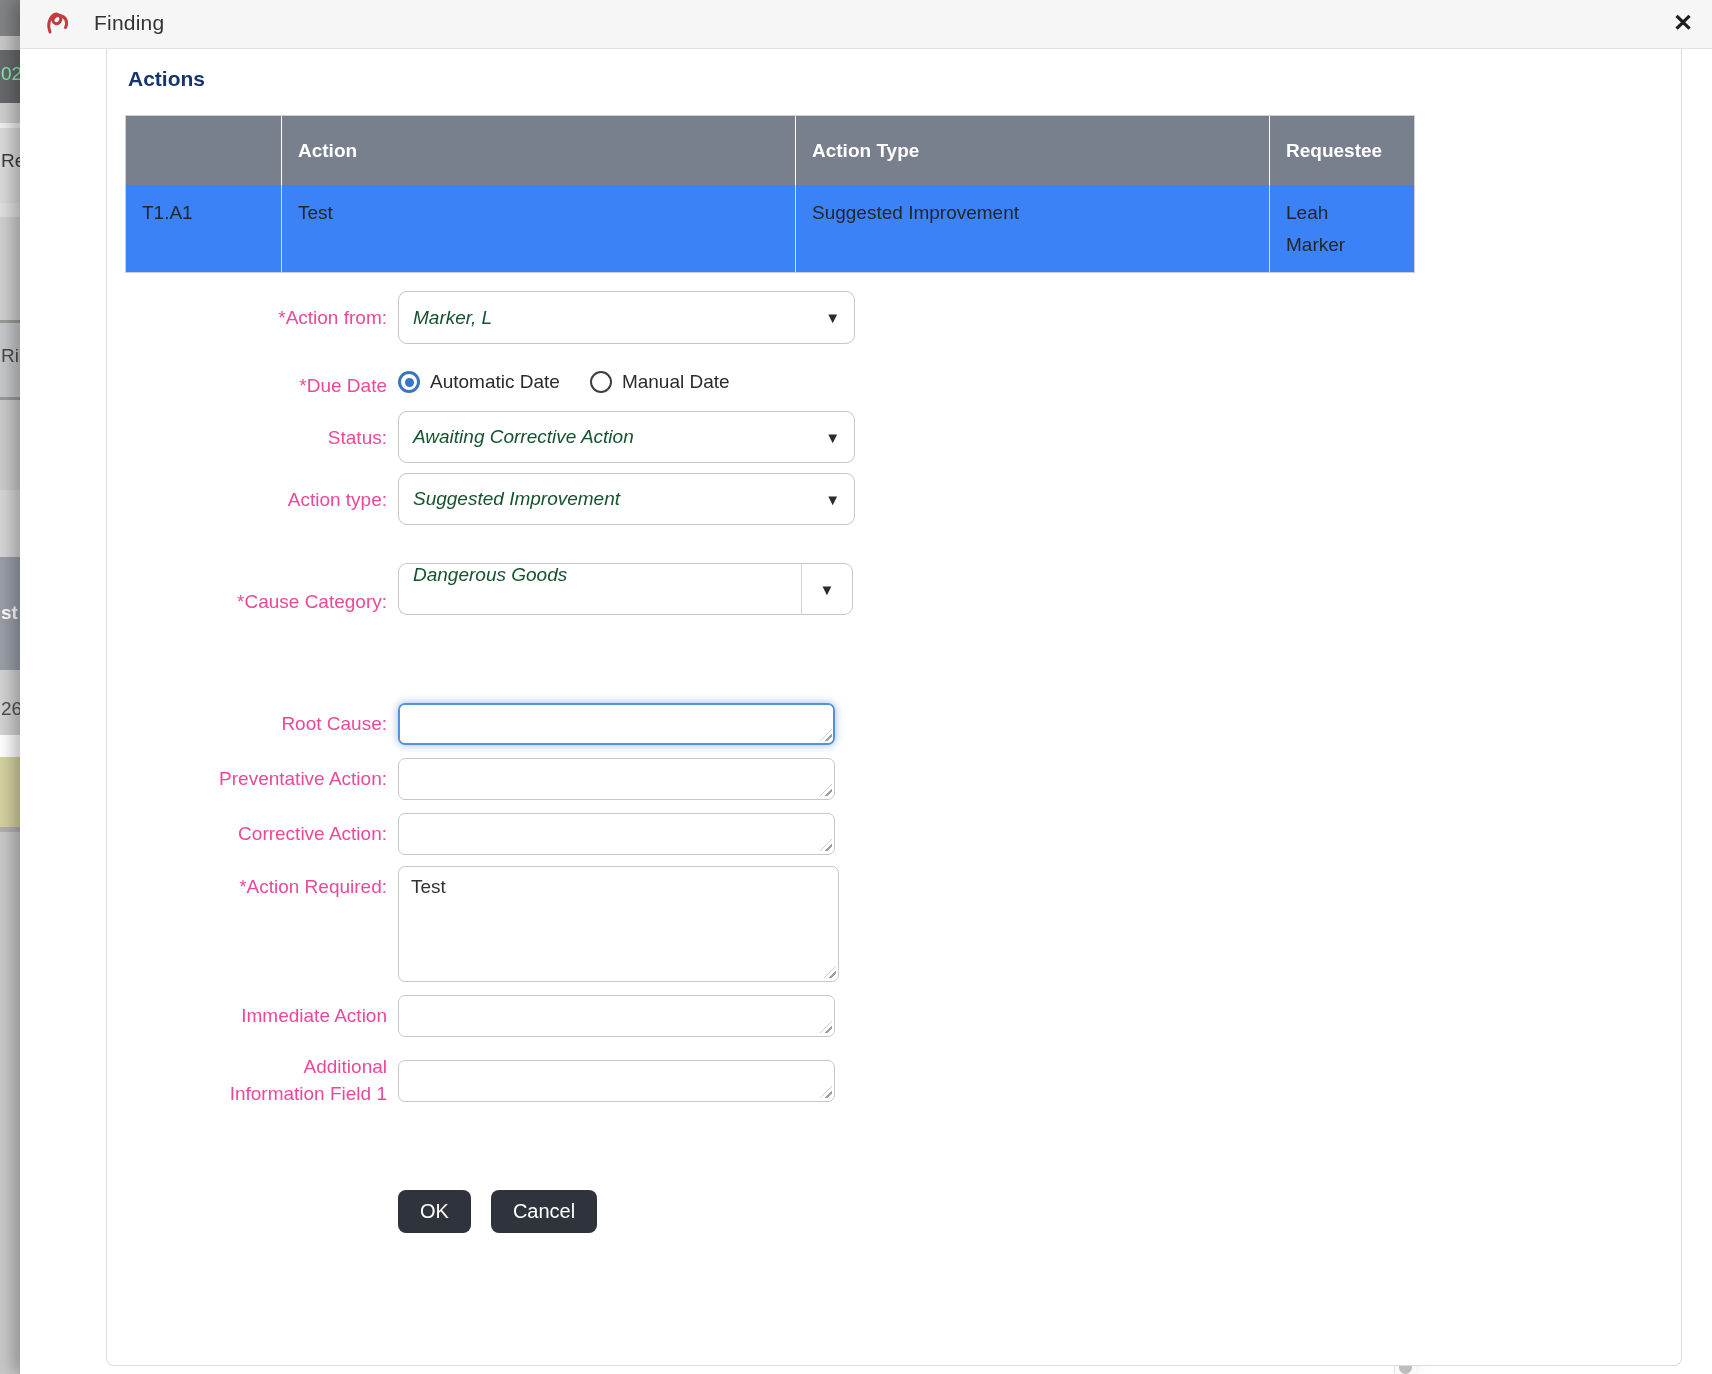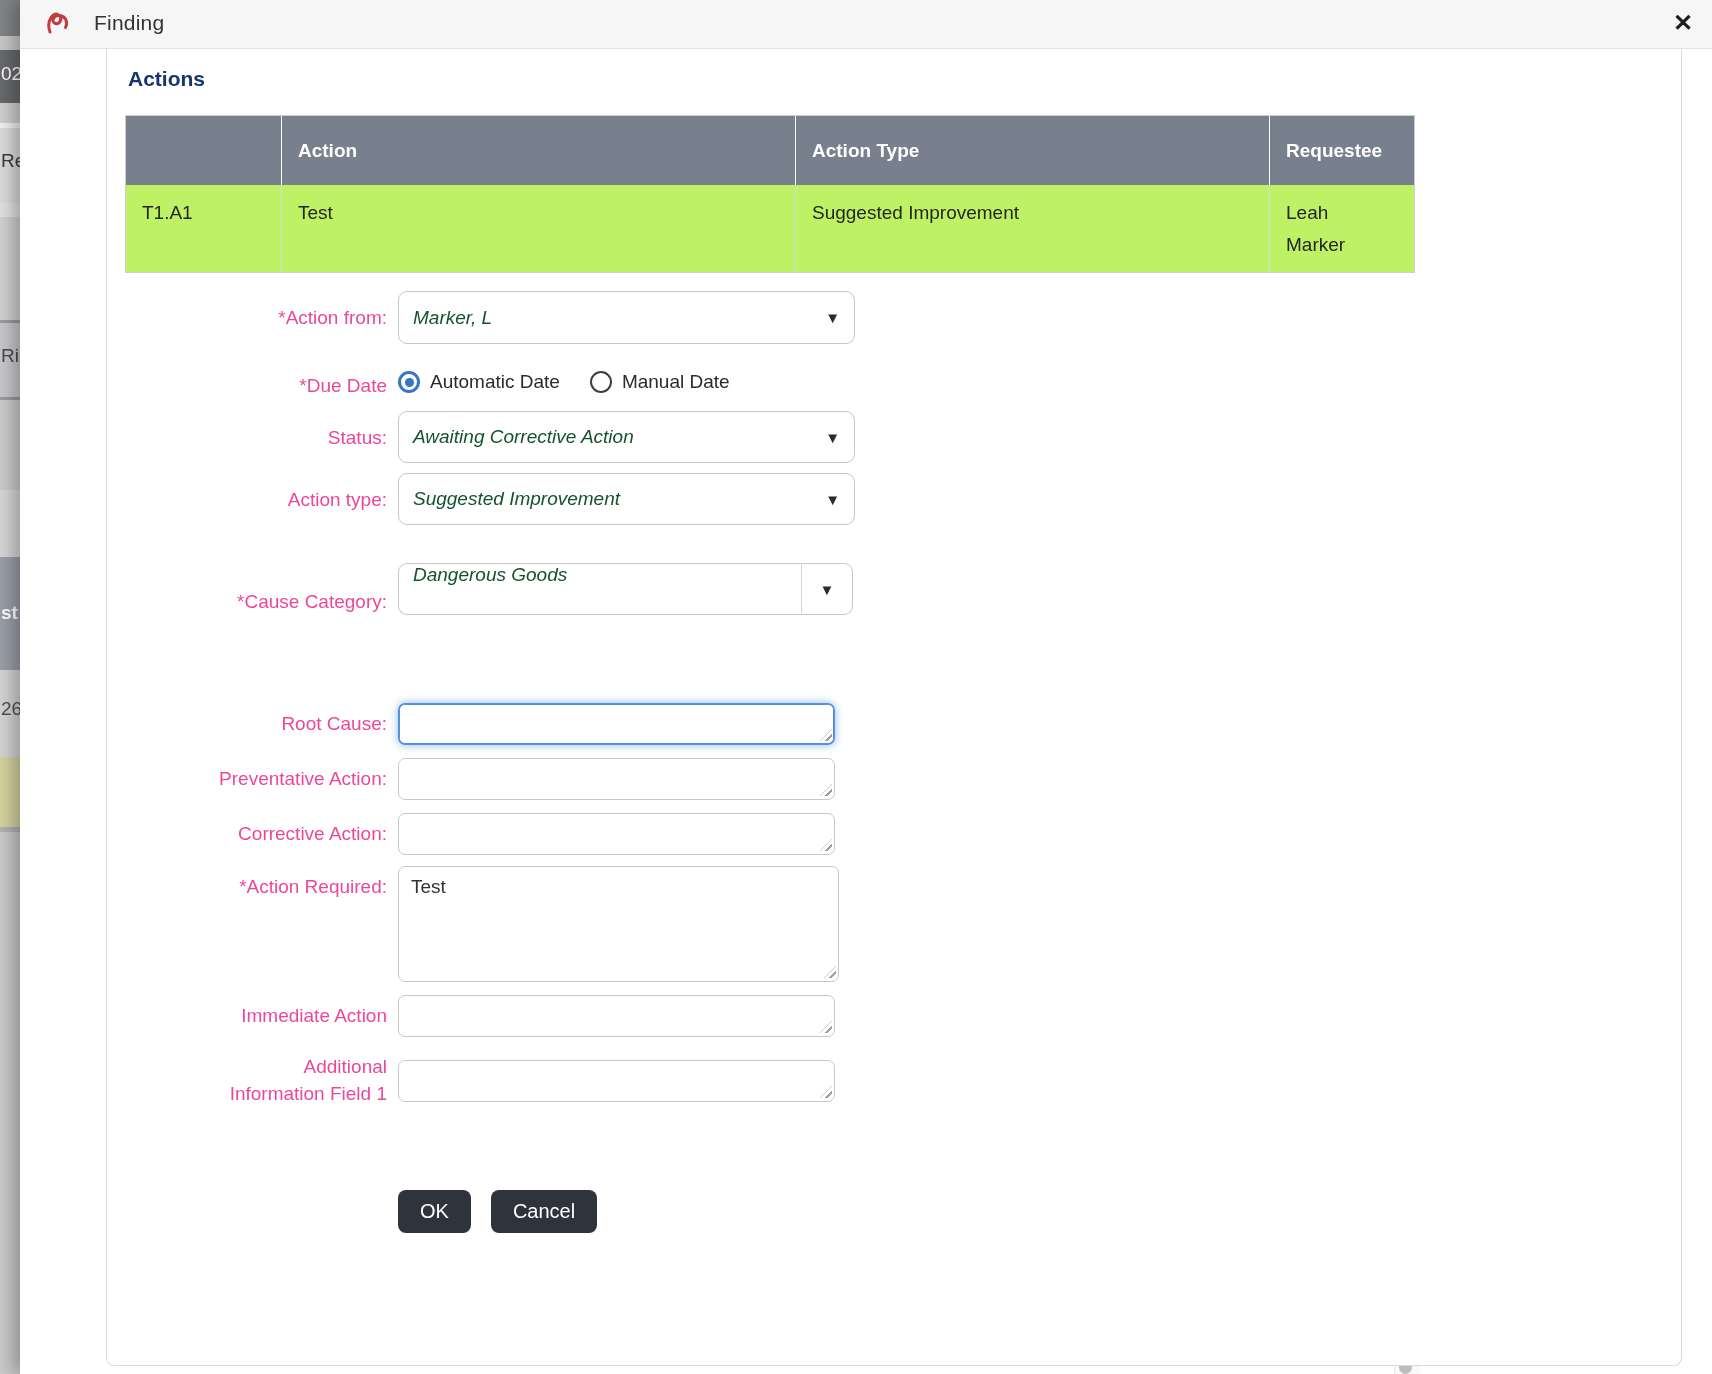--- a/index.html
+++ b/index.html
@@ -56,21 +56,21 @@
   
   .actions-table { position:absolute; left:18px; top:66px; width:1290px; border:1px solid #cfcfcf; }
   .t-row { display:grid; grid-template-columns:156px 514px 474px 144px; }
   .t-head .t-cell {
     background:#787f8d; color:#ffffff; font-weight:bold; font-size:19px;
     height:69px; display:flex; align-items:center; padding:0 16px;
     border-right:1px solid #ffffff;
   }
   .t-head .t-cell:last-child { border-right:none; }
   .t-body .t-cell {
-    background:#bef264; color:#262626; font-size:19px; min-height:82px;
+    background:#3b82f6; color:#262626; font-size:19px; min-height:82px;
     padding:12px 16px 10px; border-right:1px solid #dadada; line-height:1.7;
   }
   .t-body .t-cell:last-child { border-right:none; padding-right:26px; }
   .lbl { position:absolute; width:280px; text-align:right; font-size:19px; color:#ec4899; line-height:1.4; }
 
   .dropdown {
     position:absolute; left:291px; width:457px; height:53px;
     border:1px solid #c7c7c7; border-radius:9px; background:#fff;
     display:flex; align-items:center; padding:0 14px; cursor:pointer;
   }
@@ -121,40 +121,40 @@
     font-family:"Liberation Sans", sans-serif; font-size:20px; padding:0 22px; cursor:pointer;
   }
 </style>
 </head>
 <body>
 
 <div class="bg-strip">
   <div class="bg-seg" style="top:0;height:36px;background:#828487;"></div>
   <div class="bg-seg" style="top:36px;height:14px;background:#c8c8c8;"></div>
   <div class="bg-seg" style="top:50px;height:53px;background:#67696c;">
-    <span style="color:#ffffff;padding-top:13px;">02</span>
+    <span style="color:#86efac;padding-top:13px;">02</span>
   </div>
   <div class="bg-seg" style="top:103px;height:20px;background:#cfcfcf;"></div>
   <div class="bg-seg" style="top:123px;height:5px;background:#f0f0f0;"></div>
   <div class="bg-seg" style="top:128px;height:75px;background:#dadada;">
     <span style="color:#3b3b3b;padding-top:22px;">Re</span>
   </div>
   <div class="bg-seg" style="top:203px;height:14px;background:#e0e0e0;"></div>
   <div class="bg-seg" style="top:217px;height:103px;background:#d0d0d0;"></div>
   <div class="bg-seg" style="top:320px;height:3px;background:#9b9b9b;"></div>
   <div class="bg-seg" style="top:323px;height:74px;background:#c7c8cb;">
     <span style="color:#4a4a4a;padding-top:22px;">Ris</span>
   </div>
   <div class="bg-seg" style="top:397px;height:3px;background:#9b9b9b;"></div>
   <div class="bg-seg" style="top:400px;height:90px;background:#cbcbcb;"></div>
   <div class="bg-seg" style="top:490px;height:67px;background:#d6d6d6;"></div>
   <div class="bg-seg" style="top:557px;height:113px;background:#9a9ea7;">
     <span style="color:#fff;font-weight:bold;padding-top:45px;">st</span>
   </div>
-  <div class="bg-seg" style="top:670px;height:87px;background:#d3d3d3;">
+  <div class="bg-seg" style="top:670px;height:65px;background:#d3d3d3;">
     <span style="color:#4f4f4f;padding-top:28px;">26</span>
   </div>
   <div class="bg-seg" style="top:757px;height:70px;background:#d5d2a0;"></div>
   <div class="bg-seg" style="top:827px;height:5px;background:#b2b2b2;"></div>
   <div class="bg-seg" style="top:832px;height:542px;background:#c9c9c9;"></div>
 </div>
 
 <div class="dialog">
 
   <div class="dialog-header">

